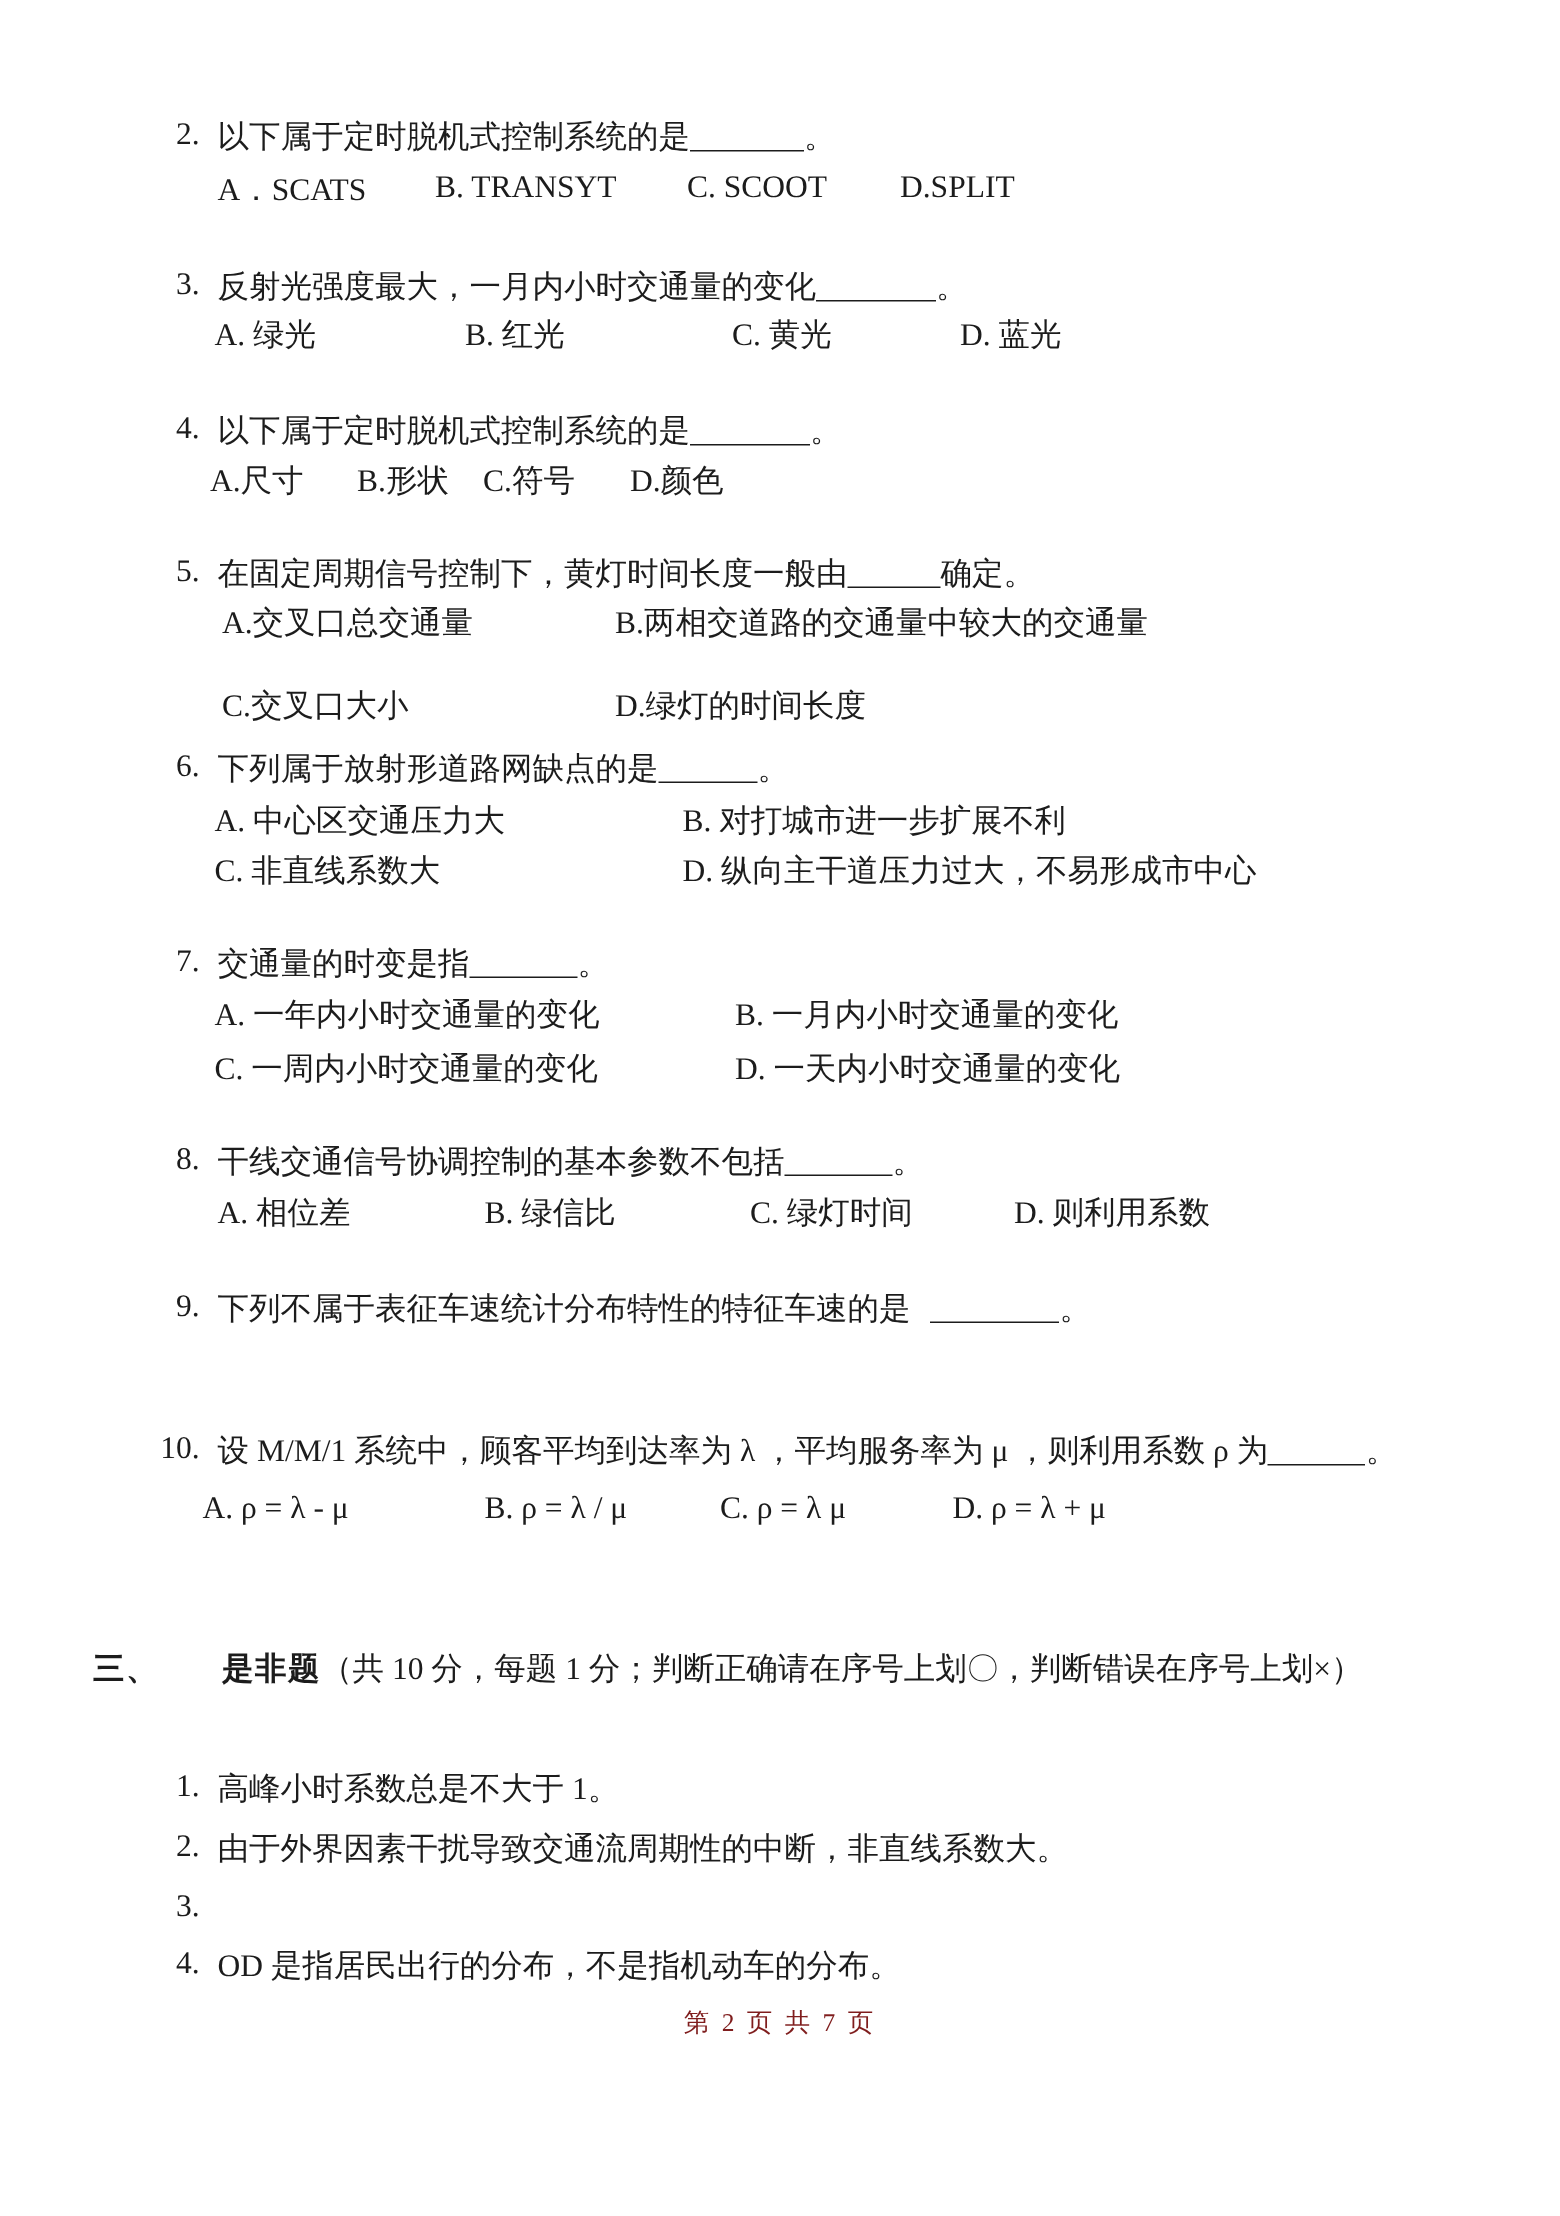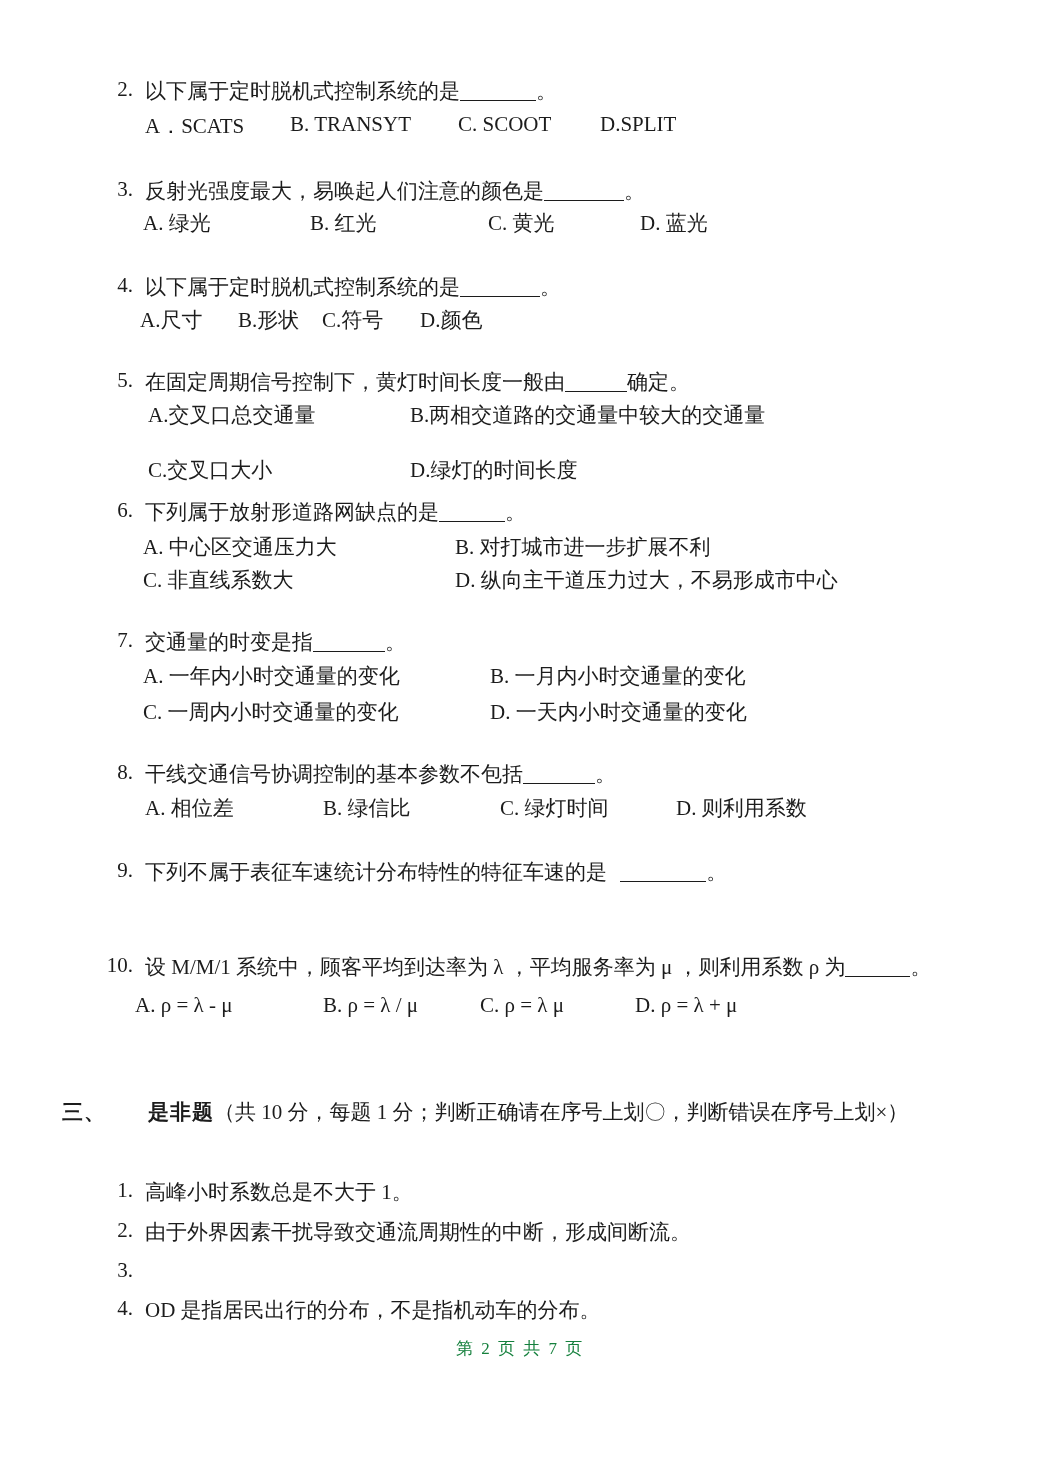--- a/index.html
+++ b/index.html
@@ -22,21 +22,21 @@
     height:0;
     border-bottom:1.5px solid #1c1c1c;
     transform:translateY(3px);
   }
   .sec-title{font-weight:bold;letter-spacing:1px;}
   .footer{
     position:absolute;
     top:1337px;left:0;right:0;
     text-align:center;
     font-size:17px;
-    color:#15803d;
+    color:#7f1d1d;
     letter-spacing:2px;
   }
 </style>
 </head>
 <body>
 
 <div class="page">
 
   <div class="line" style="top:77px">
     <span class="qnum">2.</span>
@@ -44,21 +44,21 @@
   </div>
   <div class="line" style="top:112px">
     <span class="opt" style="left:145px">A．SCATS</span>
     <span class="opt" style="left:290px">B. TRANSYT</span>
     <span class="opt" style="left:458px">C. SCOOT</span>
     <span class="opt" style="left:600px">D.SPLIT</span>
   </div>
 
   <div class="line" style="top:177px">
     <span class="qnum">3.</span>
-    <span class="qtext"><span>反射光强度最大，易唤起人们注意的颜色是</span><span class="blank" style="width:80px"></span><span>。</span></span>
+    <span class="qtext"><span>反射光强度最大，一月内小时交通量的变化</span><span class="blank" style="width:80px"></span><span>。</span></span>
   </div>
   <div class="line" style="top:209px">
     <span class="opt" style="left:143px">A. 绿光</span>
     <span class="opt" style="left:310px">B. 红光</span>
     <span class="opt" style="left:488px">C. 黄光</span>
     <span class="opt" style="left:640px">D. 蓝光</span>
   </div>
 
   <div class="line" style="top:273px">
     <span class="qnum">4.</span>
@@ -141,21 +141,21 @@
     <span class="opt sec-title" style="left:62px">三、</span>
     <span class="opt" style="left:148px"><span class="sec-title">是非题</span><span>（共 10 分，每题 1 分；判断正确请在序号上划〇，判断错误在序号上划×）</span></span>
   </div>
 
   <div class="line" style="top:1178px">
     <span class="qnum">1.</span>
     <span class="qtext">高峰小时系数总是不大于 1。</span>
   </div>
   <div class="line" style="top:1218px">
     <span class="qnum">2.</span>
-    <span class="qtext">由于外界因素干扰导致交通流周期性的中断，形成间断流。</span>
+    <span class="qtext">由于外界因素干扰导致交通流周期性的中断，非直线系数大。</span>
   </div>
   <div class="line" style="top:1258px">
     <span class="qnum">3.</span>
   </div>
   <div class="line" style="top:1296px">
     <span class="qnum">4.</span>
     <span class="qtext">OD 是指居民出行的分布，不是指机动车的分布。</span>
   </div>
 
   <div class="footer">第 2 页 共 7 页</div>

